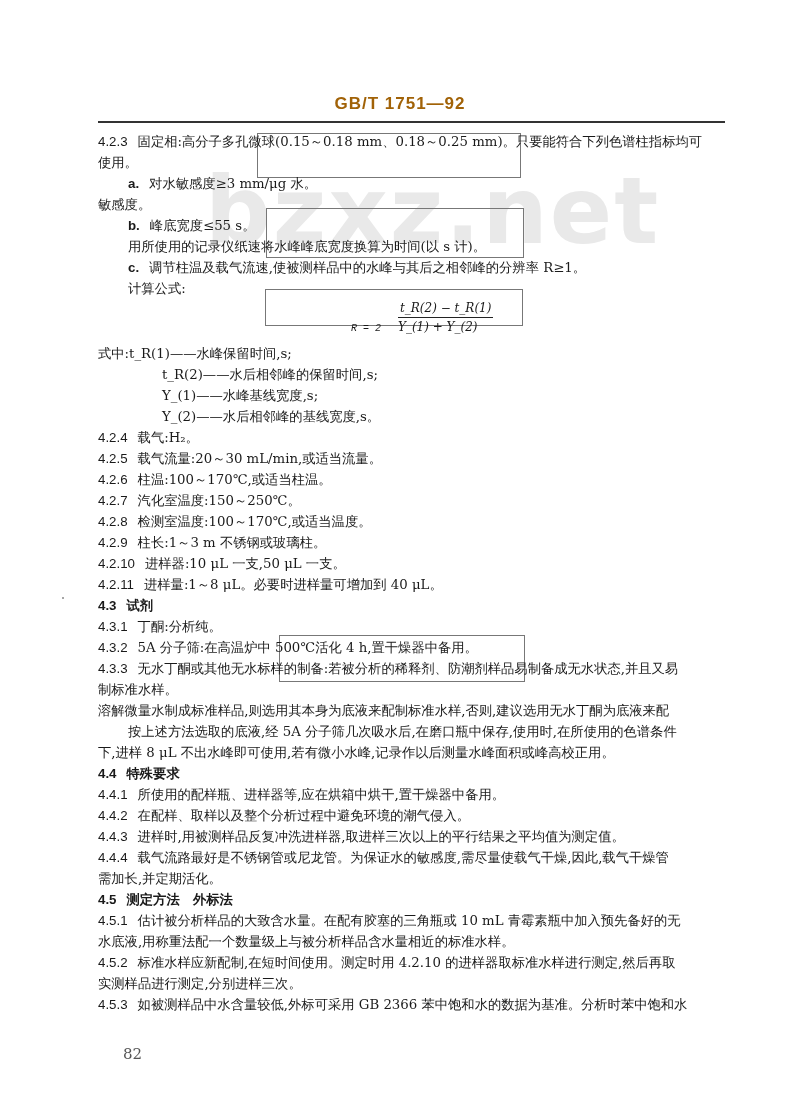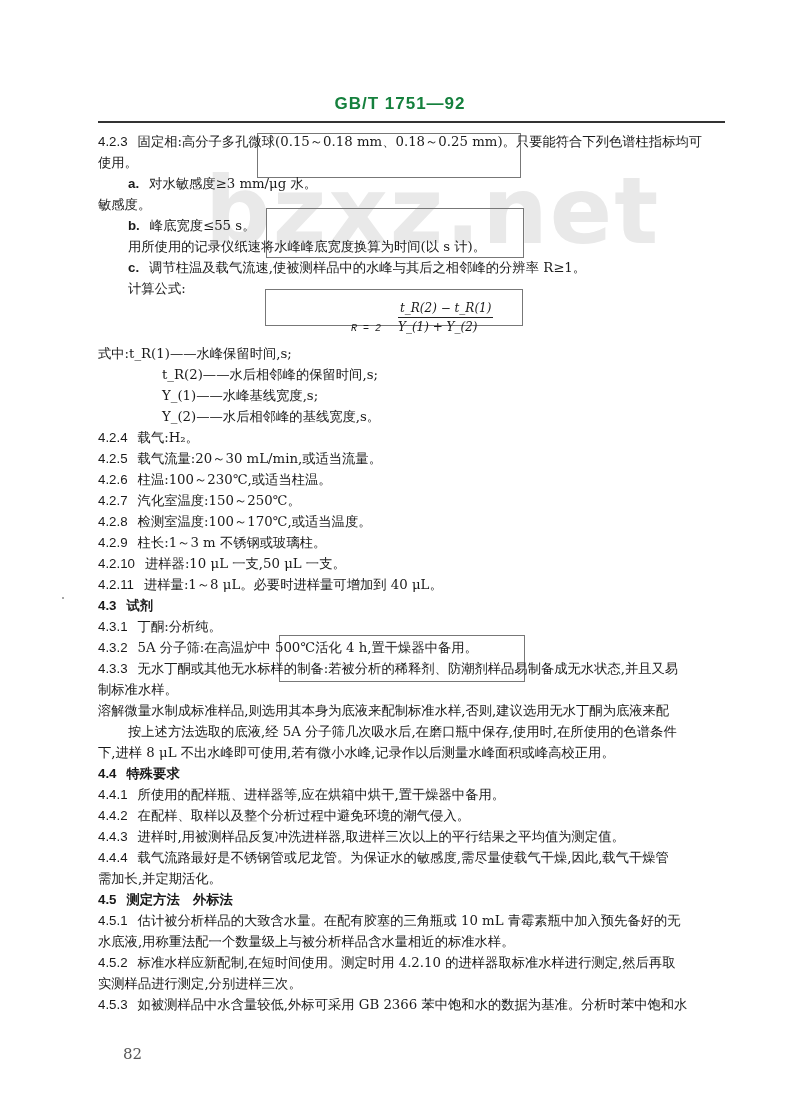--- a/index.html
+++ b/index.html
@@ -3,21 +3,21 @@
   <meta charset="utf-8">
   <style>
     html, body { margin:0; padding:0; }
     body {
       width:800px; height:1110px; background:#ffffff; position:relative; overflow:hidden;
       font-family: "DejaVu Serif", "Liberation Serif", serif; color:#1a1a1a;
     }
     .page { position:absolute; left:0; top:0; width:800px; height:1110px; }
     .header {
       position:absolute; top:94px; left:0; width:800px; text-align:center;
-      font-family: "Liberation Sans", "DejaVu Sans", sans-serif; font-size:17px; font-weight:bold; letter-spacing:1px; color:#15803d;
+      font-family: "Liberation Sans", "DejaVu Sans", sans-serif; font-size:17px; font-weight:bold; letter-spacing:1px; color:#a16207;
     }
     .rule { position:absolute; top:121px; left:98px; width:627px; height:2px; background:#333; }
     .watermark {
       position:absolute; left:205px; top:120px; font-family:"DejaVu Sans", sans-serif; font-weight:bold;
       font-size:92px; color:#e9e9e9; letter-spacing:2px; z-index:0;margin-top:38px;
     }
     .box { position:absolute; border:1px solid #777; z-index:1; background:transparent; }
     .content { position:absolute; left:98px; top:131px; width:628px; z-index:2; font-size:13.3px; }
     .line { height:21px; line-height:21px; white-space:nowrap; position:relative; }
     .num { display:inline-block; font-family:"Liberation Sans", sans-serif; margin-right:10px; }
@@ -64,21 +64,21 @@
         <div class="bot">Y_(1) + Y_(2)</div>
       </div>
     </div>
 
     <div class="line"><span>式中:t_R(1)——水峰保留时间,s;</span></div>
     <div class="line indent2"><span>t_R(2)——水后相邻峰的保留时间,s;</span></div>
     <div class="line indent2"><span>Y_(1)——水峰基线宽度,s;</span></div>
     <div class="line indent2"><span>Y_(2)——水后相邻峰的基线宽度,s。</span></div>
     <div class="line"><span class="num">4.2.4</span><span>载气:H₂。</span></div>
     <div class="line"><span class="num">4.2.5</span><span>载气流量:20～30 mL/min,或适当流量。</span></div>
-    <div class="line"><span class="num">4.2.6</span><span>柱温:100～230℃,或适当柱温。</span></div>
+    <div class="line"><span class="num">4.2.6</span><span>柱温:100～170℃,或适当柱温。</span></div>
     <div class="line"><span class="num">4.2.7</span><span>汽化室温度:150～250℃。</span></div>
     <div class="line"><span class="num">4.2.8</span><span>检测室温度:100～170℃,或适当温度。</span></div>
     <div class="line"><span class="num">4.2.9</span><span>柱长:1～3 m 不锈钢或玻璃柱。</span></div>
     <div class="line"><span class="num">4.2.10</span><span>进样器:10 μL 一支,50 μL 一支。</span></div>
     <div class="line"><span class="num">4.2.11</span><span>进样量:1～8 μL。必要时进样量可增加到 40 μL。</span></div>
     <div class="line bold"><span class="num">4.3</span><span>试剂</span></div>
     <div class="line"><span class="num">4.3.1</span><span>丁酮:分析纯。</span></div>
     <div class="line"><span class="num">4.3.2</span><span>5A 分子筛:在高温炉中 500℃活化 4 h,置干燥器中备用。</span></div>
     <div class="line"><span class="num">4.3.3</span><span>无水丁酮或其他无水标样的制备:若被分析的稀释剂、防潮剂样品易制备成无水状态,并且又易</span></div>
     <div class="line"><span>制标准水样。</span></div>

